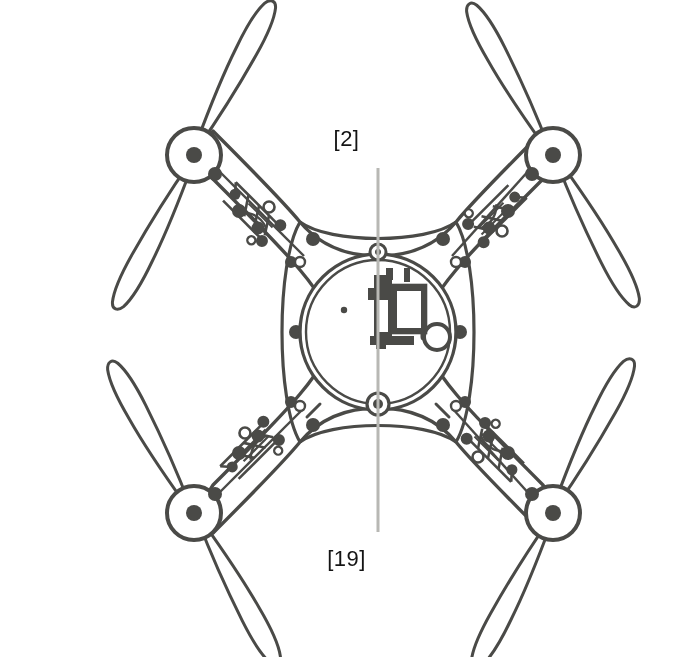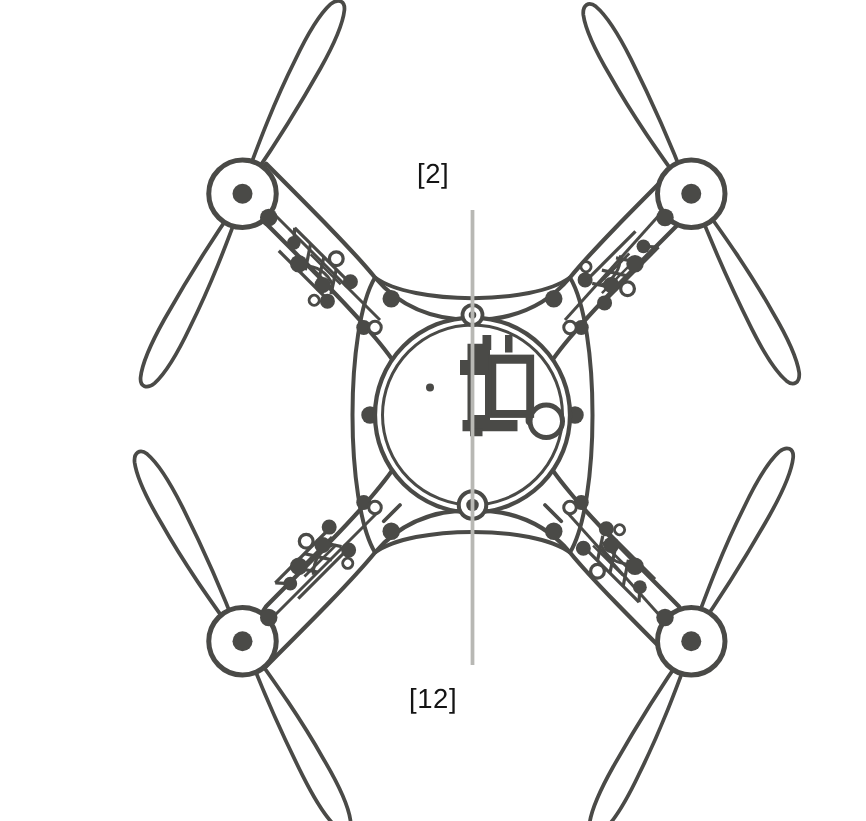--- a/index.html
+++ b/index.html
@@ -266,15 +266,15 @@
         <circle cx="553" cy="513" r="8" fill="#4a4a47"></circle>
         <circle cx="532" cy="494" r="7" fill="#4a4a47"></circle>
       </g>
     </g>
 
     <line x1="378" y1="168" x2="378" y2="532" stroke="#b8b8b4" stroke-width="3"></line>
   </svg>
 
   <div class="ref-label" id="label-13">[2]</div>
 
-  <div class="ref-label" id="label-12">[12]</div>
+  <div class="ref-label" id="label-12">[19]</div>
 
 </div>
 
 </body></html>

